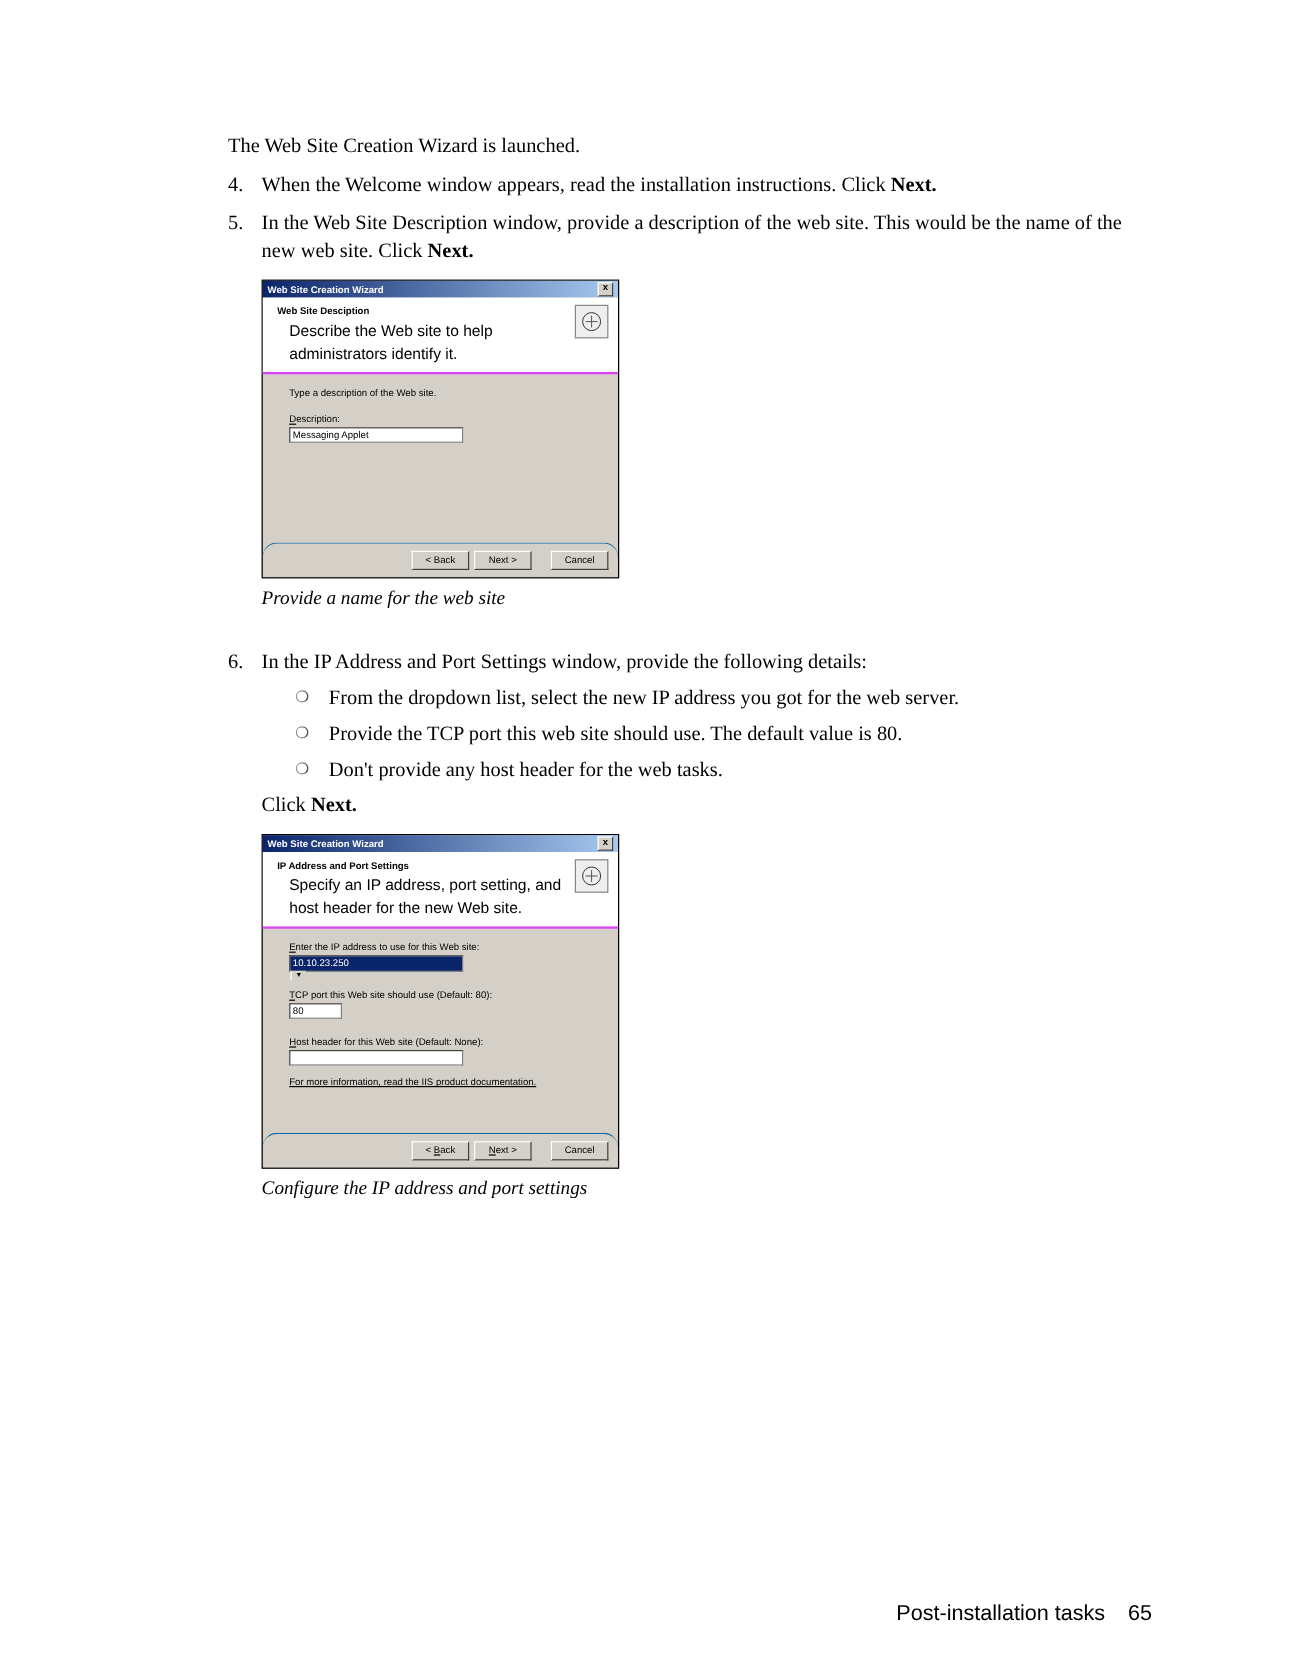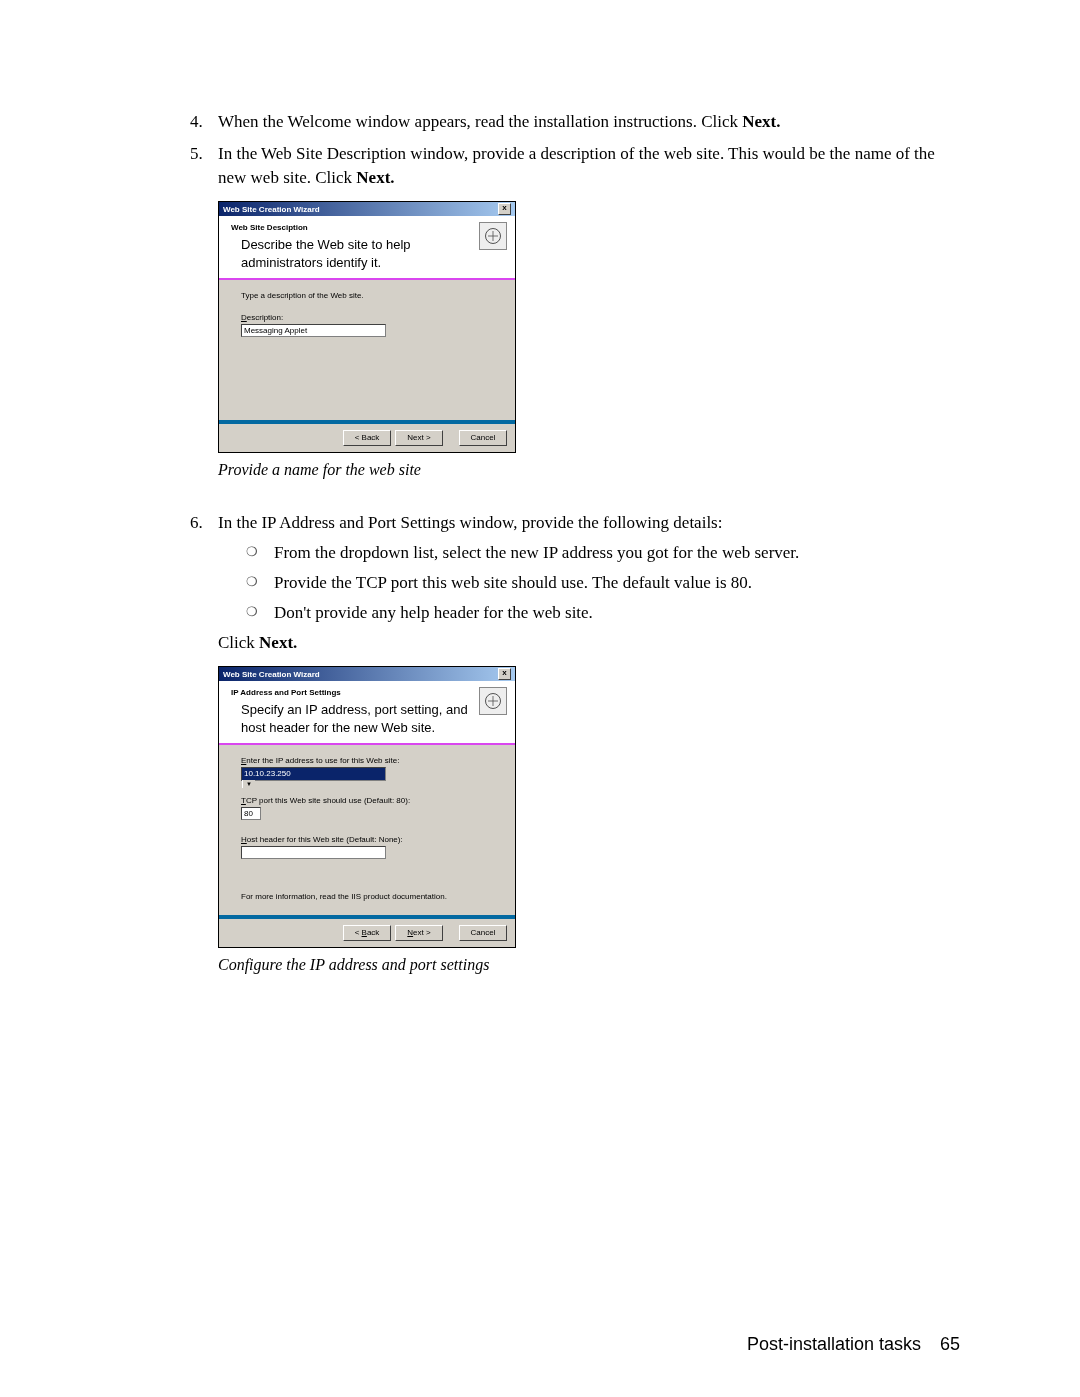--- a/index.html
+++ b/index.html
@@ -173,44 +173,46 @@
     width:12px;
     background:#d4d0c8;
     border-left:1px solid #fff;
     display:flex;
     align-items:center;
     justify-content:center;
     font-size:6px;
     color:#000;
   }
   .wizard .footer{
-    border-top:4px solid #0369a1;
+    border-top:1px solid #0369a1;
     padding:6px 8px;
     display:flex;
     justify-content:flex-end;
     gap:4px;
+    border-radius:12px;
   }
   .wizard .footer .btn{
     width:48px;
     height:16px;
     background:#d4d0c8;
     border:1px solid #404040;
     border-top-color:#fff;
     border-left-color:#fff;
     font-size:8px;
     text-align:center;
     line-height:14px;
     box-sizing:border-box;
   }
   .wizard .footer .btn+.btn{margin-left:0;}
   .wizard .footer .gap{width:8px;}
   .wizard .footer .btn .u{text-decoration:underline;}
   .wizard .note{
     font-size:8px;
-    margin-top:32px;
+    margin-top:8px;
+    text-decoration:underline;
   }
 
   .w2 .content{min-height:150px;}
   .spacer-sm{height:8px;}
   .spacer-md{height:14px;}
   .click-next{margin-top:4px;}
 
   .page-footer{
     position:absolute;
     bottom:40px;
@@ -219,20 +221,21 @@
     font-size:18px;
     color:#000;
   }
   .page-footer .pn{margin-left:14px;}
 </style>
 </head>
 <body>
 
 <div class="page">
 
+  <p class="intro">The Web Site Creation Wizard is launched.</p>
 
   <ol class="steps">
     <li>
       <div class="num">4.</div>
       <div class="body">
         <span>When the Welcome window appears, read the installation instructions. Click </span><span class="bold">Next.</span>
       </div>
     </li>
     <li>
       <div class="num">5.</div>
@@ -285,21 +288,21 @@
           <li>
             <span class="bullet">❍</span>
             <span class="txt">From the dropdown list, select the new IP address you got for the web server.</span>
           </li>
           <li>
             <span class="bullet">❍</span>
             <span class="txt">Provide the TCP port this web site should use. The default value is 80.</span>
           </li>
           <li>
             <span class="bullet">❍</span>
-            <span class="txt">Don't provide any help header for the web site.</span>
+            <span class="txt">Don't provide any host header for the web tasks.</span>
           </li>
         </ul>
         <div class="click-next">
           <span>Click </span><span class="bold">Next.</span>
         </div>
 
         
         <div class="figure">
           <div class="wizard w2">
             <div class="titlebar">
@@ -319,21 +322,21 @@
               </div>
             </div>
             <div class="content">
               <div class="field-lbl"><span class="underline">E</span><span>nter the IP address to use for this Web site:</span></div>
               <div class="dropdown">
                 <div class="sel">10.10.23.250</div>
                 <div class="ddbtn">▼</div>
               </div>
               <div class="spacer-md"></div>
               <div class="field-lbl"><span class="underline">T</span><span>CP port this Web site should use (Default: 80):</span></div>
-              <input type="text" style="width: 20px;" value="80">
+              <input type="text" style="width: 44px;" value="80">
               <div class="spacer-md"></div>
               <div class="field-lbl"><span class="underline">H</span><span>ost header for this Web site (Default: None):</span></div>
               <input type="text" style="width: 145px;" value="">
               <div class="note">For more information, read the IIS product documentation.</div>
             </div>
             <div class="footer">
               <div class="btn"><span>&lt; </span><span class="u">B</span><span>ack</span></div>
               <div class="btn"><span class="u">N</span><span>ext &gt;</span></div>
               <div class="gap"></div>
               <div class="btn">Cancel</div>

